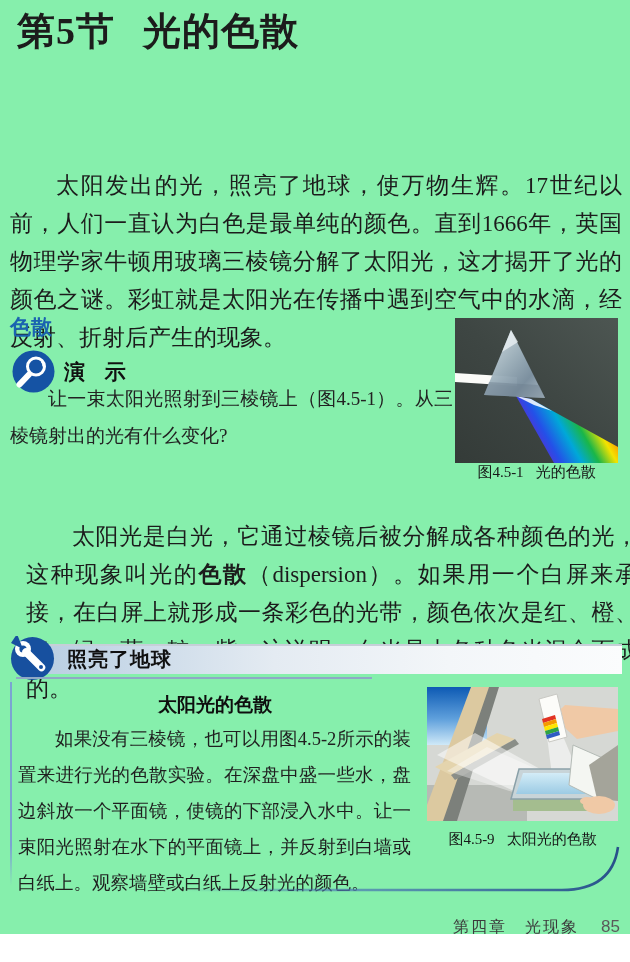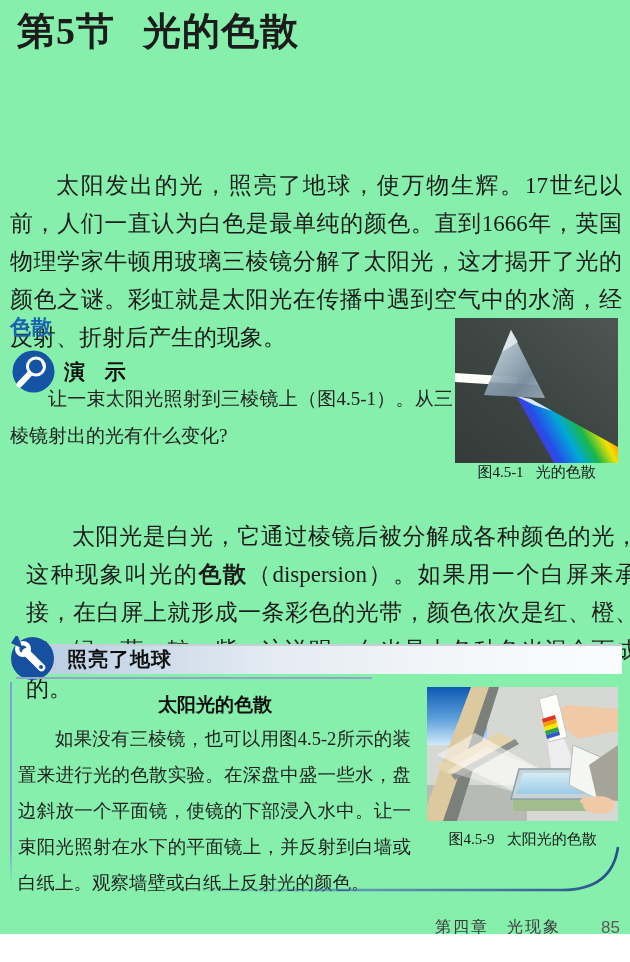--- a/index.html
+++ b/index.html
@@ -49,23 +49,23 @@
   .tb-underline{left:16px;top:677px;width:356px;height:2px;background:#8fa8c6;}
   .tb-vline{left:10px;top:682px;width:2px;height:204px;
     background:linear-gradient(#7ba4d2 80%,rgba(123,164,210,0));}
   .tb-subtitle{left:16px;top:692px;width:398px;text-align:center;font-size:19px;font-weight:700;
     font-family:"Liberation Sans","DejaVu Sans",sans-serif;color:#0e0e0e;}
   .tb-body{left:18px;top:721px;width:393px;font-size:18.5px;line-height:36px;
     text-align:justify;text-indent:2em;color:#1f1f1f;}
   .tb-bottom{left:10px;top:845px;width:614px;height:50px;}
 
   
-  .footer{right:10px;top:917px;display:flex;align-items:center;gap:16px;}
+  .footer{right:10px;top:917px;display:flex;align-items:flex-start;gap:22px;}
   .footer .chap{font-size:16px;color:#3b3b3b;letter-spacing:2px;}
-  .footer .pnum{font-size:17px;color:#5a5a5a;font-family:"Liberation Sans","DejaVu Sans",sans-serif;margin-left:24px;}
+  .footer .pnum{font-size:17px;color:#5a5a5a;font-family:"Liberation Sans","DejaVu Sans",sans-serif;}
 </style>
 </head>
 <body>
 
 <div class="page">
 
   <h1 class="abs title" style="margin:0;">
     <span class="pfx">第5节</span><span>光的色散</span>
   </h1>
 

